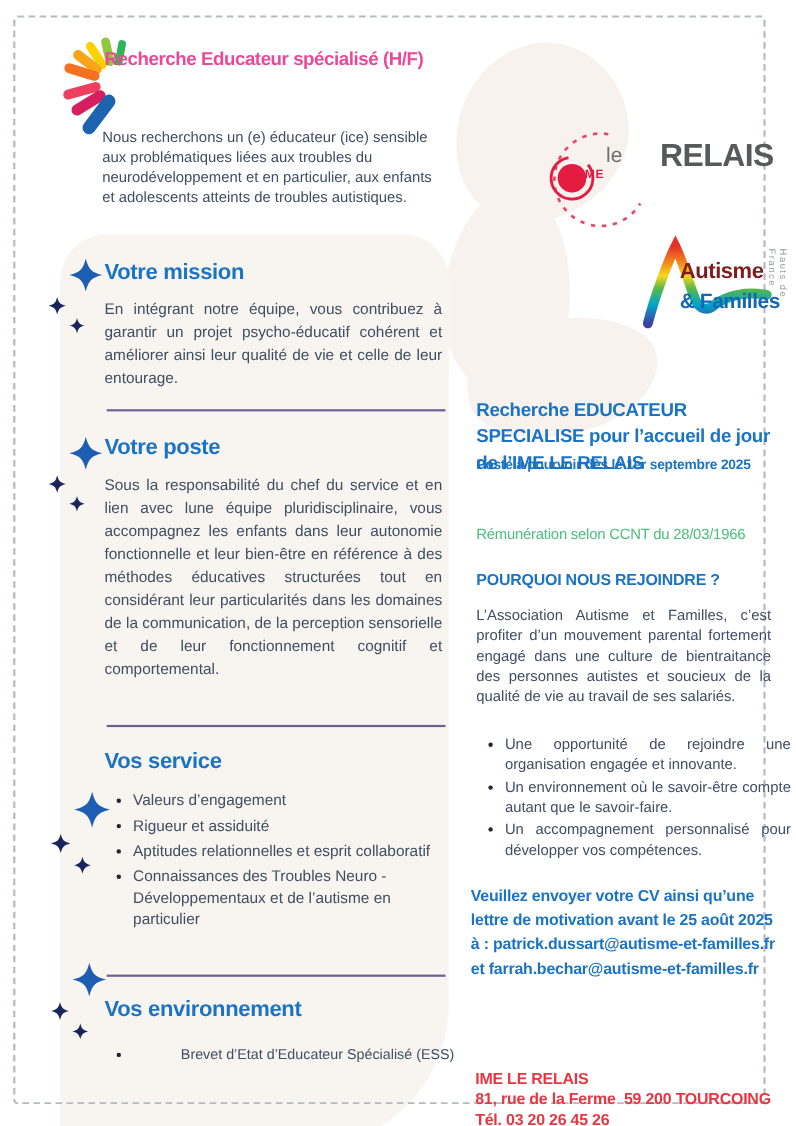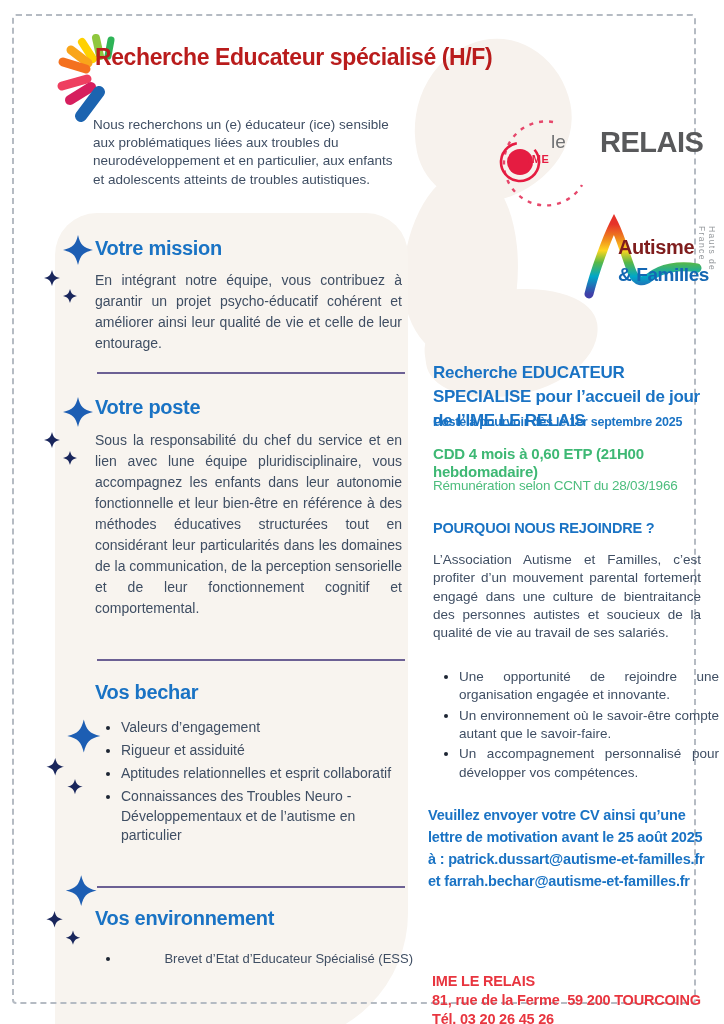--- a/index.html
+++ b/index.html
@@ -12,21 +12,21 @@
   .abs{position:absolute;}
   .blob{position:absolute;background:#f7f2ed;}
   .card{
     position:absolute;left:55px;top:213px;width:353px;height:830px;
     background:#f8f4ef;border-radius:42px 42px 130px 0;
   }
   .dashed-border{
     position:absolute;left:12px;top:14px;width:680px;height:986px;
     border:2px dashed #b5bbc3;border-radius:4px;pointer-events:none;
   }
-  .page-title{font-size:23px;font-weight:700;letter-spacing:-0.4px;color:#b91c1c;}
+  .page-title{font-size:17px;font-weight:700;letter-spacing:-0.4px;color:#ec4899;}
   .section-title{font-size:20px;font-weight:700;letter-spacing:-0.3px;color:#1a73c4;}
   .body-text{font-size:14px;line-height:1.5;text-align:justify;color:#3f4e63;}
   .intro-text{font-size:13.5px;line-height:1.35;color:#3f4e63;}
   .divider{position:absolute;height:2px;background:#6c6094;width:308px;left:97px;}
   ul.bullets{margin:0;padding:0 0 0 18px;}
   ul.bullets li{margin:0 0 3px 0;font-size:14px;line-height:1.42;color:#3f4e63;}
   ul.bullets li::marker{color:#1d2533;}
   ul.bullets-right li{font-size:13.5px;line-height:1.36;text-align:justify;margin-bottom:2px;}
   .job-title{font-size:17px;font-weight:700;line-height:1.42;letter-spacing:-0.3px;color:#1a73c4;}
   .availability{font-size:12.5px;font-weight:700;letter-spacing:-0.2px;color:#1a73c4;}
@@ -125,39 +125,38 @@
   <div class="abs section-title" style="left:95px;top:237px;">Votre mission</div>
   <div class="abs body-text" style="left:95px;top:270px;width:307px;">En intégrant notre équipe, vous contribuez à garantir un projet psycho-éducatif cohérent et améliorer ainsi leur qualité de vie et celle de leur entourage.</div>
 
   <div class="divider" style="top:372px;"></div>
 
   <div class="abs section-title" style="left:95px;top:396px;">Votre poste</div>
   <div class="abs body-text" style="left:95px;top:430px;width:307px;">Sous la responsabilité du chef du service et en lien avec lune équipe pluridisciplinaire, vous accompagnez les enfants dans leur autonomie fonctionnelle et leur bien-être en référence à des méthodes éducatives structurées  tout en considérant leur particularités dans les domaines de la communication, de la perception sensorielle et de leur fonctionnement cognitif et comportemental.</div>
 
   <div class="divider" style="top:659px;"></div>
 
-  <div class="abs section-title" style="left:95px;top:681px;">Vos bechar</div>
+  <div class="abs section-title" style="left:95px;top:681px;">Vos service</div>
   <ul class="abs bullets" style="left:103px;top:718px;width:292px;">
     <li>Valeurs d’engagement</li>
     <li>Rigueur et assiduité</li>
     <li>Aptitudes relationnelles et esprit collaboratif</li>
     <li>Connaissances des Troubles Neuro - Développementaux et de l’autisme en particulier</li>
   </ul>
 
   <div class="divider" style="top:886px;"></div>
 
   <div class="abs section-title" style="left:95px;top:907px;">Vos environnement</div>
   <ul class="abs bullets" style="left:103px;top:950px;width:292px;font-size:13px;">
     <li style="font-size:13px;text-align:right;">Brevet d’Etat d’Educateur Spécialisé (ESS)</li>
   </ul>
 
   <div class="abs job-title" style="left:433px;top:361px;width:272px;">Recherche EDUCATEUR SPECIALISE pour l’accueil de jour de l’IME LE RELAIS</div>
   <div class="abs availability" style="left:433px;top:415px;width:272px;">Poste à pourvoir dès le 1er septembre 2025</div>
 
-  <div class="abs contract" style="left:433px;top:445px;width:255px;">CDD 4 mois à 0,60 ETP  (21H00 hebdomadaire)</div>
   <div class="abs remuneration" style="left:433px;top:478px;width:272px;">Rémunération selon CCNT du 28/03/1966</div>
 
   <div class="abs why-title" style="left:433px;top:520px;">POURQUOI NOUS REJOINDRE ?</div>
   <div class="abs why-body" style="left:433px;top:551px;width:268px;">L’Association Autisme et Familles, c’est profiter d’un mouvement parental fortement engagé dans une culture de bientraitance des personnes autistes et soucieux de la qualité de vie au travail de ses salariés.</div>
   <ul class="abs bullets bullets-right" style="left:441px;top:668px;width:260px;">
     <li>Une opportunité de rejoindre une organisation engagée et innovante.</li>
     <li>Un environnement où le savoir-être compte autant que le savoir-faire.</li>
     <li>Un accompagnement personnalisé pour développer vos compétences.</li>
   </ul>
 

